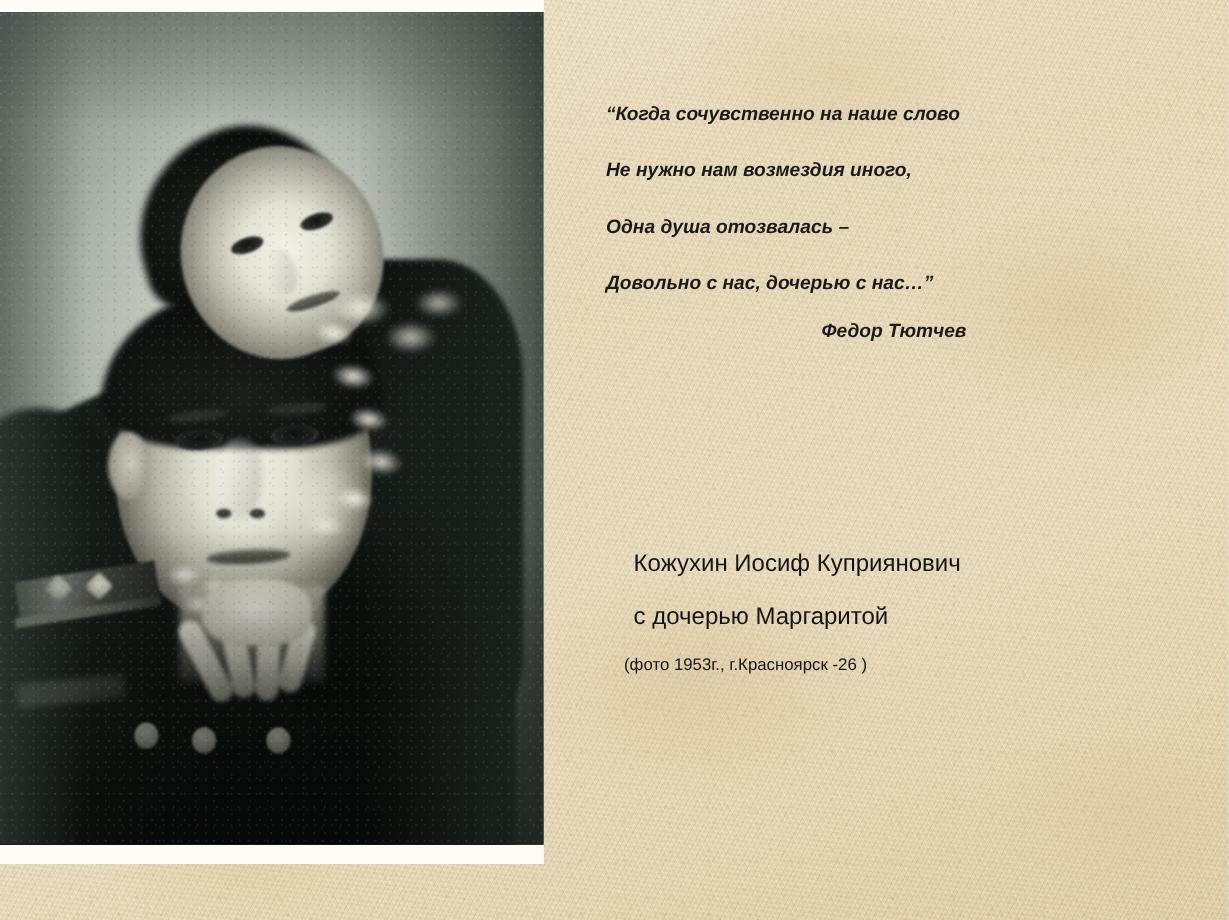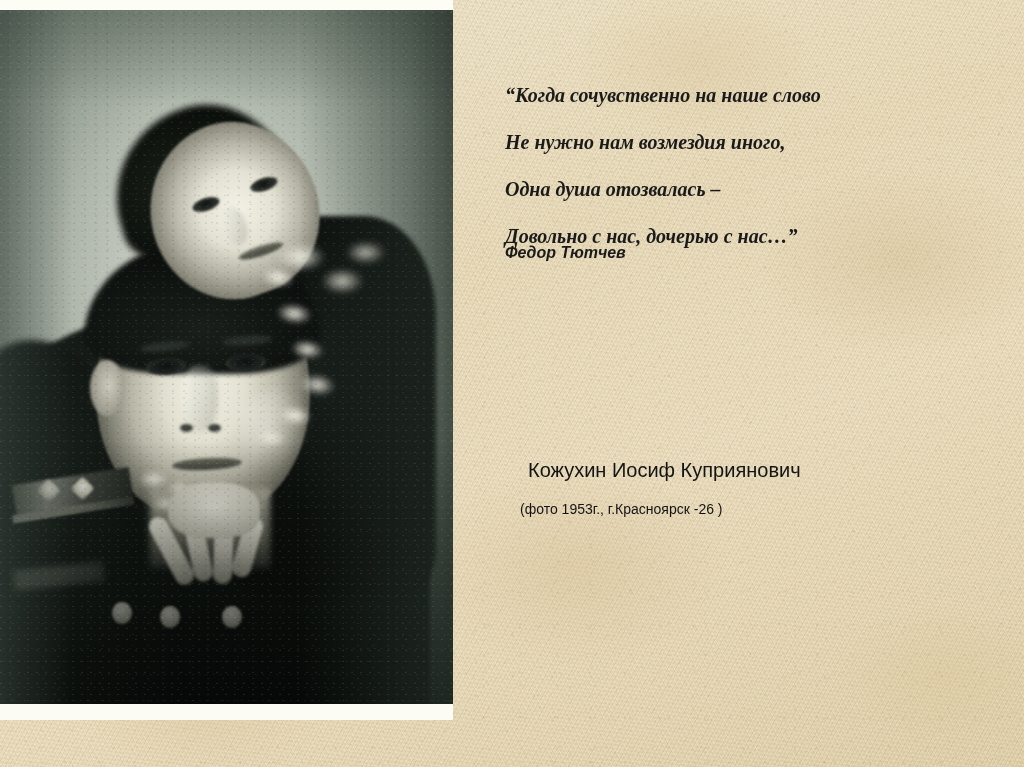--- a/index.html
+++ b/index.html
@@ -391,34 +391,34 @@
   }
 
   
   #quote-block {
     position: absolute;
     left: 505px;
     top: 72px;
     width: 480px;
   }
   .quote-line {
-    font-family: Liberation Serif, serif;
+    font-family: Liberation Sans, sans-serif;
     font-style: italic;
     font-weight: bold;
-    font-size: 20px;
+    font-size: 16px;
     line-height: 47px;
     color: #1a1a1a;
     white-space: nowrap;
   }
   #attribution {
     position: absolute;
     left: 505px;
-    top: 244px;
+    top: 268px;
     width: 480px;
-    text-align: left;
+    text-align: center;
     font-family: "Liberation Sans", sans-serif;
     font-style: italic;
     font-weight: bold;
     font-size: 16px;
     color: #1a1a1a;
   }
   #caption-block {
     position: absolute;
     left: 512px;
     top: 448px;
@@ -511,16 +511,17 @@
     <div class="quote-line">“Когда сочувственно на наше слово</div>
     <div class="quote-line">Не нужно нам возмездия иного,</div>
     <div class="quote-line">Одна душа отозвалась –</div>
     <div class="quote-line">Довольно с нас, дочерью с нас…”</div>
   </div>
 
   <div id="attribution">Федор Тютчев</div>
 
   <div id="caption-block">
     <div class="caption-line">Кожухин Иосиф Куприянович</div>
+    <div class="caption-line">с дочерью Маргаритой</div>
     <div class="caption-line small">(фото 1953г., г.Красноярск -26 )</div>
   </div>
 
 </div>
 
 </body></html>

